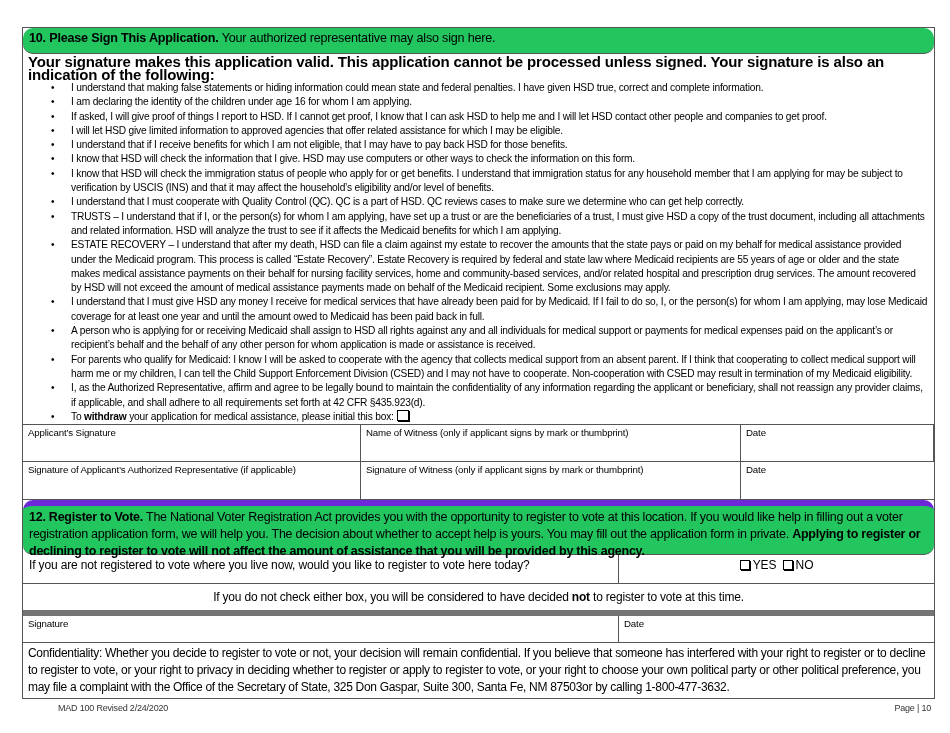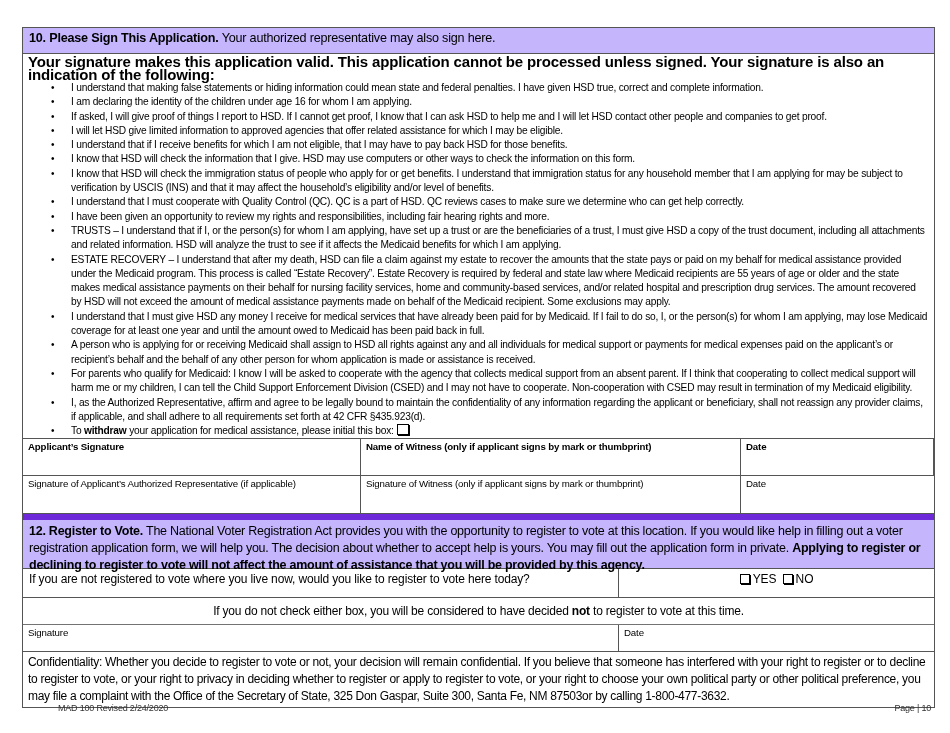--- a/index.html
+++ b/index.html
@@ -1,38 +1,38 @@
 <!DOCTYPE html>
 <html><head>
 <meta charset="utf-8">
 <style>
   html, body { margin: 0; padding: 0; background: #ffffff; }
   body { width: 950px; height: 733px; position: relative; overflow: hidden;
          font-family: "Liberation Sans", sans-serif; color: #000; }
   .page { position: absolute; left: 22px; top: 27px; width: 913px; }
   .frame { border: 1px solid #555; border-bottom: none; }
-  .hdr { background: #c4b5fd; border-bottom: 1px solid #555; padding: 2px 6px 0 6px;
-         font-size: 12.6px; letter-spacing: -0.2px; }
+  .hdr { background: #22c55e; border-bottom: 1px solid #555; padding: 2px 6px 0 6px;
+         font-size: 12.6px; letter-spacing: -0.2px; border-radius: 10px; }
   .hdr10 { height: 23px; line-height: 16px; }
   .hdr b, .b { font-weight: bold; }
   .intro { font-size: 15px; font-weight: bold; padding: 1px 5px 0 5px; line-height: 13px; letter-spacing: -0.15px; }
   ul.bul { margin: 0; padding: 0 0 0 48px; list-style: none; }
   ul.bul li { position: relative; font-size: 10.2px; line-height: 14.3px; letter-spacing: -0.2px; padding-right: 6px; }
   ul.bul li::before { content: "\2022"; position: absolute; left: -20px; top: 0; font-size: 10px; }
   .box { display: inline-block; width: 10px; height: 9px; border: 1.5px solid #000; box-shadow: 1px 1px 0 #000; vertical-align: -1px; margin-left: 3px; }
   .grid { display: grid; border-top: 1px solid #555; }
   .sig3 { grid-template-columns: 338px 380px 1fr; }
   .cell { font-size: 9.7px; letter-spacing: -0.15px; padding: 2px 5px; border-right: 1px solid #555; border-bottom: 1px solid #555; box-sizing: border-box; }
   .cell:last-child { border-right: none; }
-  .r1 { height: 37px; font-weight: bold; } .r2 { height: 38px; }
+  .r1 { height: 37px; } .r2 { height: 38px; }
   .hdr12 { font-size: 12.5px; line-height: 17px; padding: 3px 6px 3px 6px; height: 55px; box-sizing: border-box; border-top: 6px solid #6d28d9; letter-spacing: -0.25px; }
   .vote { grid-template-columns: 596px 1fr; }
   .vote .cell { font-size: 12px; font-weight: normal; height: 29px; padding: 3px 6px; }
   .vote .cell.yn { font-weight: normal; text-align: center; font-size: 12px; }
-  .notice { font-size: 12px; text-align: center; height: 26px; line-height: 26px; border-bottom: 1px solid #737373; letter-spacing: -0.2px; }
+  .notice { font-size: 12px; text-align: center; height: 26px; line-height: 26px; border-bottom: 6px solid #737373; letter-spacing: -0.2px; }
   .sig2 { grid-template-columns: 596px 1fr; border-top: none; }
   .sig2 .cell { height: 27px; }
   .conf { font-size: 12px; line-height: 17px; padding: 2px 5px 2px 5px; border-bottom: 1px solid #555; letter-spacing: -0.3px; }
   .ybox { display: inline-block; width: 8px; height: 8px; border: 1.4px solid #000; box-shadow: 1px 1px 0 #000; vertical-align: -1px; margin-right: 3px; }
   .footer { position: absolute; top: 703px; font-size: 9px; color: #333; letter-spacing: -0.2px; }
   .footer.left { left: 32px; padding-left: 26px; } .footer.right { right: 19px; }
 </style>
 </head>
 <body>
 
@@ -42,21 +42,20 @@
     <div class="intro">Your signature makes this application valid. This application cannot be processed unless signed. Your signature is also an indication of the following:</div>
     <ul class="bul">
       <li>I understand that making false statements or hiding information could mean state and federal penalties. I have given HSD true, correct and complete information.</li>
       <li>I am declaring the identity of the children under age 16 for whom I am applying.</li>
       <li>If asked, I will give proof of things I report to HSD. If I cannot get proof, I know that I can ask HSD to help me and I will let HSD contact other people and companies to get proof.</li>
       <li>I will let HSD give limited information to approved agencies that offer related assistance for which I may be eligible.</li>
       <li>I understand that if I receive benefits for which I am not eligible, that I may have to pay back HSD for those benefits.</li>
       <li>I know that HSD will check the information that I give. HSD may use computers or other ways to check the information on this form.</li>
       <li>I know that HSD will check the immigration status of people who apply for or get benefits. I understand that immigration status for any household member that I am applying for may be subject to verification by USCIS (INS) and that it may affect the household’s eligibility and/or level of benefits.</li>
       <li>I understand that I must cooperate with Quality Control (QC). QC is a part of HSD. QC reviews cases to make sure we determine who can get help correctly.</li>
-      <li>I have been given an opportunity to review my rights and responsibilities, including fair hearing rights and more.</li>
       <li>TRUSTS – I understand that if I, or the person(s) for whom I am applying, have set up a trust or are the beneficiaries of a trust, I must give HSD a copy of the trust document, including all attachments and related information. HSD will analyze the trust to see if it affects the Medicaid benefits for which I am applying.</li>
       <li>ESTATE RECOVERY – I understand that after my death, HSD can file a claim against my estate to recover the amounts that the state pays or paid on my behalf for medical assistance provided under the Medicaid program. This process is called “Estate Recovery”. Estate Recovery is required by federal and state law where Medicaid recipients are 55 years of age or older and the state makes medical assistance payments on their behalf for nursing facility services, home and community-based services, and/or related hospital and prescription drug services. The amount recovered by HSD will not exceed the amount of medical assistance payments made on behalf of the Medicaid recipient. Some exclusions may apply.</li>
       <li>I understand that I must give HSD any money I receive for medical services that have already been paid for by Medicaid. If I fail to do so, I, or the person(s) for whom I am applying, may lose Medicaid coverage for at least one year and until the amount owed to Medicaid has been paid back in full.</li>
       <li>A person who is applying for or receiving Medicaid shall assign to HSD all rights against any and all individuals for medical support or payments for medical expenses paid on the applicant’s or recipient’s behalf and the behalf of any other person for whom application is made or assistance is received.</li>
       <li>For parents who qualify for Medicaid: I know I will be asked to cooperate with the agency that collects medical support from an absent parent. If I think that cooperating to collect medical support will harm me or my children, I can tell the Child Support Enforcement Division (CSED) and I may not have to cooperate. Non-cooperation with CSED may result in termination of my Medicaid eligibility.</li>
       <li>I, as the Authorized Representative, affirm and agree to be legally bound to maintain the confidentiality of any information regarding the applicant or beneficiary, shall not reassign any provider claims, if applicable, and shall adhere to all requirements set forth at 42 CFR §435.923(d).</li>
       <li><span>To </span><b>withdraw</b><span> your application for medical assistance, please initial this box:</span><span class="box"></span></li>
     </ul>
 
     <div class="grid sig3">

